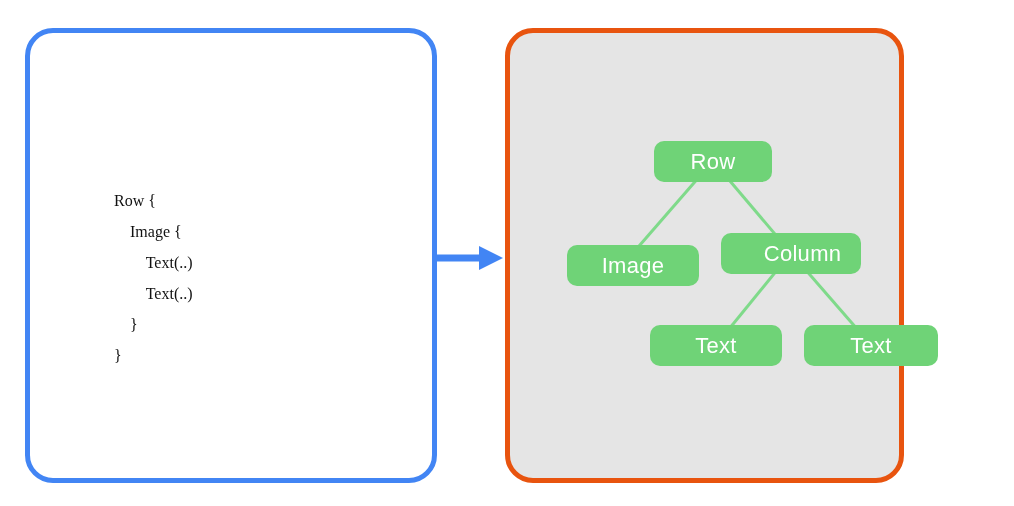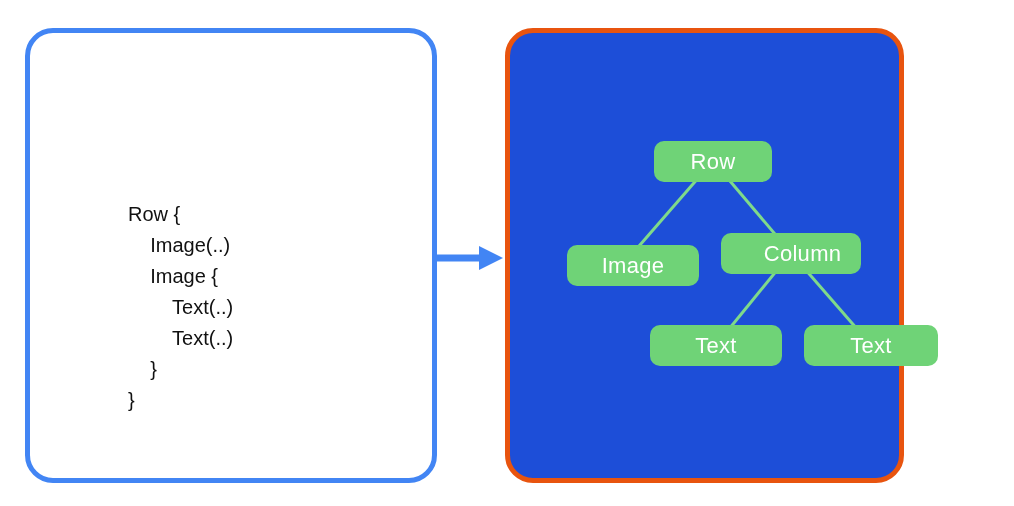--- a/index.html
+++ b/index.html
@@ -25,23 +25,23 @@
     height: 455px;
     box-sizing: border-box;
     border: 5px solid #4285F4;
     border-radius: 28px;
     background: #ffffff;
   }
   .code-block {
     position: absolute;
     left: 80px;
     top: 148px;
-    margin: 18px;
-    font-family: Liberation Sans, sans-serif;
-    font-size: 20px;
+    margin: 4px;
+    font-family: Liberation Serif, serif;
+    font-size: 16px;
     line-height: 31px;
     color: #111111;
   }
   .code-line {
     white-space: pre;
   }
 
   
   .arrow-wrap {
     position: absolute;
@@ -54,21 +54,21 @@
   
   .tree-box {
     position: absolute;
     left: 505px;
     top: 28px;
     width: 399px;
     height: 455px;
     box-sizing: border-box;
     border: 5px solid #E8540F;
     border-radius: 28px;
-    background: #1d4ed8;
+    background: #e5e5e5;
   }
   .edges-svg {
     position: absolute;
     left: 0;
     top: 0;
     width: 475px;
     height: 445px;
     z-index: 1;
   }
   .tree-node {
@@ -91,21 +91,21 @@
   .node-column   { left: 211px; top: 200px; width: 140px; padding-left: 23px; }
   .node-text-l   { left: 140px; top: 292px; width: 132px; }
   .node-text-r   { left: 294px; top: 292px; width: 134px; }
 </style>
 </head>
 <body>
 
 <div class="canvas">
 
   <div class="code-box">
-    <pre class="code-block"><div class="code-line">Row {</div><div class="code-line">    Image(..)</div><div class="code-line">    Image {</div><div class="code-line">        Text(..)</div><div class="code-line">        Text(..)</div><div class="code-line">    }</div><div class="code-line">}</div></pre>
+    <pre class="code-block"><div class="code-line">Row {</div><div class="code-line">    Image {</div><div class="code-line">        Text(..)</div><div class="code-line">        Text(..)</div><div class="code-line">    }</div><div class="code-line">}</div></pre>
   </div>
 
   <div class="arrow-wrap">
     <svg width="72" height="38" viewBox="0 0 72 38">
       <line x1="2" y1="19" x2="50" y2="19" stroke="#4285F4" stroke-width="7" stroke-linecap="round"></line>
       <polygon points="46,7 70,19 46,31" fill="#4285F4"></polygon>
     </svg>
   </div>
 
   <div class="tree-box">

